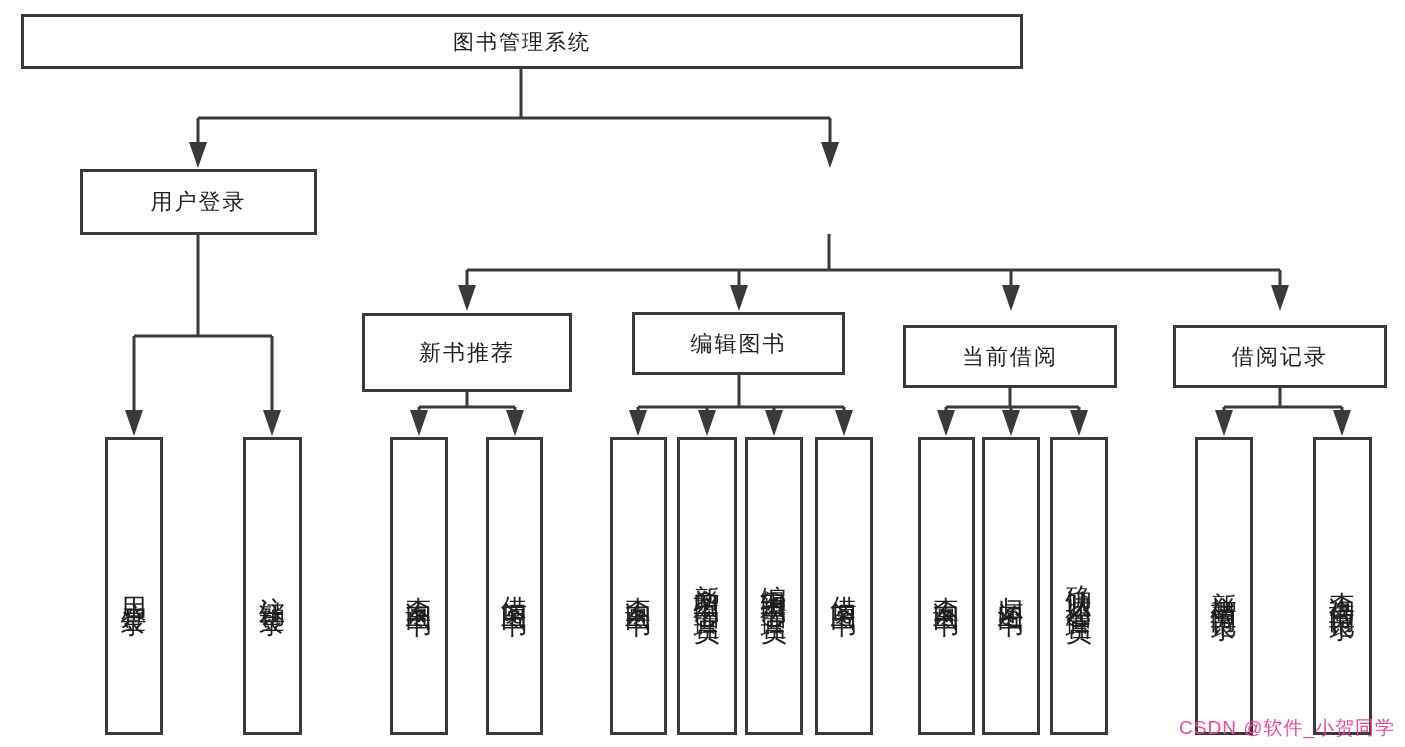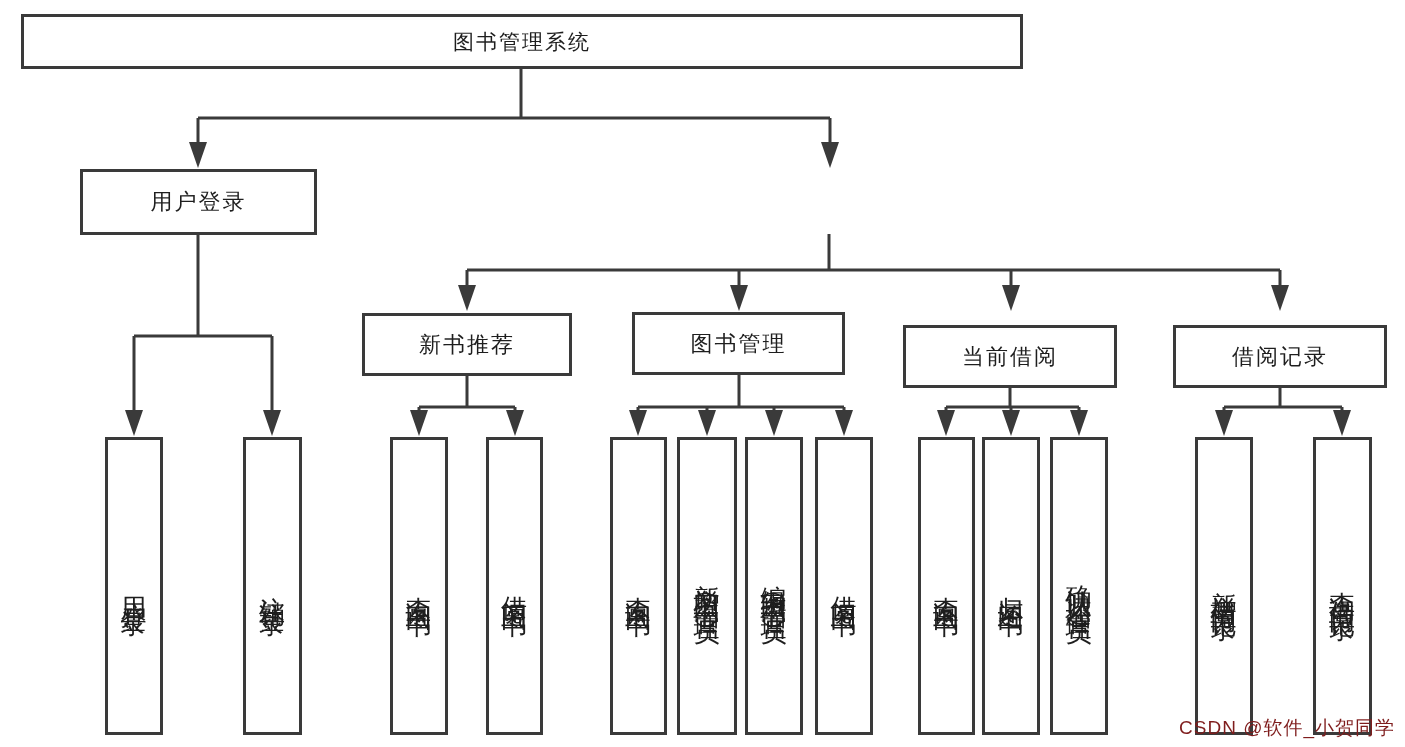--- a/index.html
+++ b/index.html
@@ -17,21 +17,21 @@
   .h-box     { font-size:22px; letter-spacing:2px; }
   .leaf {
     writing-mode:vertical-rl; text-orientation:mixed;
     font-size:26px; letter-spacing:5px; line-height:1; padding:4px 0;
   }
   svg.connectors { position:absolute; left:0; top:0; }
   .connectors path    { stroke:var(--line); stroke-width:3; fill:none; }
   .connectors polygon { fill:var(--line); stroke:none; }
   .watermark {
     position:absolute; right:10px; bottom:6px;
-    font-size:19px; color:#7f1d1d; letter-spacing:1px; white-space:nowrap;
+    font-size:19px; color:#ec4899; letter-spacing:1px; white-space:nowrap;
   }
 </style>
 </head>
 <body>
 
 <div class="canvas">
 
   <svg class="connectors" width="1405" height="747" aria-hidden="true">
 
     <path d="M521,69 V118 M198,118 H830 M198,118 V143 M830,118 V143"></path>
@@ -65,22 +65,22 @@
 
     <path d="M1280,376 V407 M1224,407 H1342 M1224,407 V412 M1342,407 V412"></path>
     <polygon points="1215,410 1233,410 1224,436"></polygon>
     <polygon points="1333,410 1351,410 1342,436"></polygon>
   </svg>
 
   <div class="box root-box" style="left:21px; top:14px; width:1002px; height:55px;">图书管理系统</div>
 
   <div class="box h-box" style="left:80px; top:169px; width:237px; height:66px;">用户登录</div>
 
-  <div class="box h-box" style="left:362px; top:313px; width:210px; height:63px;">新书推荐</div>
-  <div class="box h-box" style="left:632px; top:312px; width:213px; height:63px;">图书管理</div>
+  <div class="box h-box" style="left:362px; top:313px; width:210px; height:79px;">新书推荐</div>
+  <div class="box h-box" style="left:632px; top:312px; width:213px; height:63px;">编辑图书</div>
   <div class="box h-box" style="left:903px; top:325px; width:214px; height:63px;">当前借阅</div>
   <div class="box h-box" style="left:1173px; top:313px; width:214px; height:63px;margin-top:12px;">借阅记录</div>
 
   <div class="box leaf" style="left:105px; top:437px; width:58px; height:298px;">用户登录</div>
   <div class="box leaf" style="left:243px; top:437px; width:59px; height:298px;">注销登录</div>
 
   <div class="box leaf" style="left:390px; top:437px; width:58px; height:298px;">查询图书</div>
   <div class="box leaf" style="left:486px; top:437px; width:57px; height:298px;">借阅图书</div>
 
   <div class="box leaf" style="left:610px; top:437px; width:57px; height:298px;">查询图书</div>

